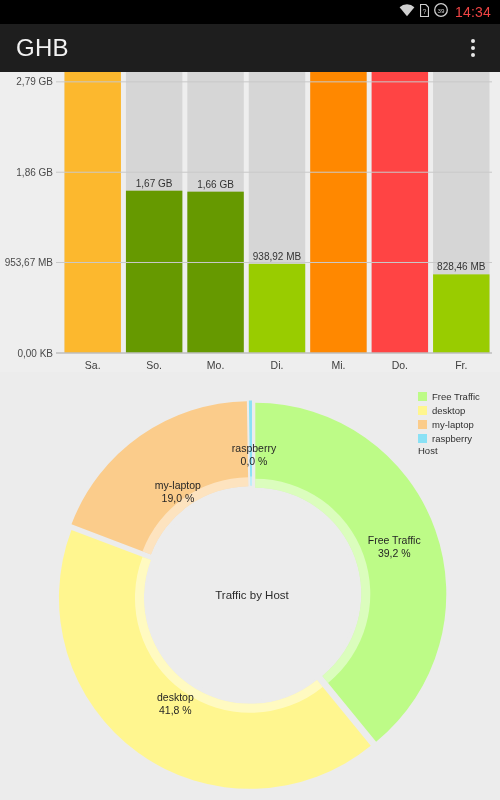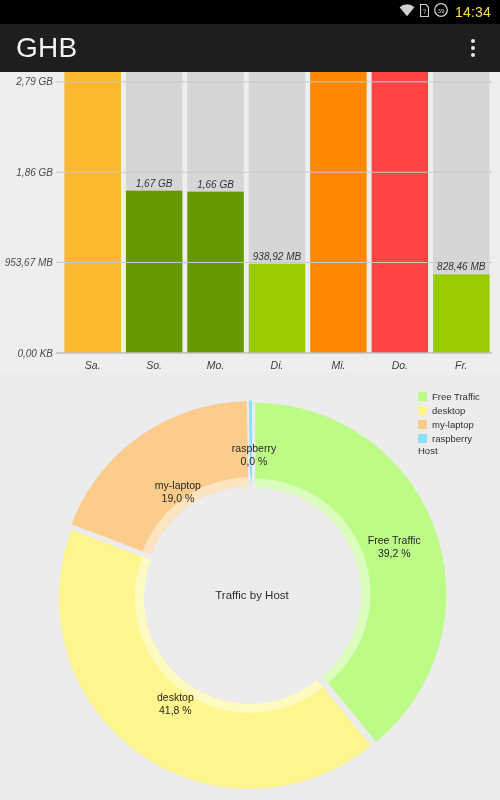--- a/index.html
+++ b/index.html
@@ -12,42 +12,42 @@
   .app{position:relative;width:500px;height:800px;background:#ececec;}
 
   
   .statusbar{
     position:absolute;left:0;top:0;width:500px;height:24px;
     background:#000;color:#cfcfcf;
     display:flex;align-items:center;justify-content:flex-end;
     padding-right:9px;box-sizing:border-box;
   }
   .sb-icons{display:flex;align-items:center;gap:5px;}
-  .sb-clock{font-size:14px;color:#fde047;margin-left:7px;letter-spacing:0.2px;}
+  .sb-clock{font-size:14px;color:#ef4444;margin-left:7px;letter-spacing:0.2px;}
   .ico{display:block;}
 
   
   .actionbar{
     position:absolute;left:0;top:24px;width:500px;height:48px;
     background:#1e1e1e;
     display:flex;align-items:center;box-sizing:border-box;
     padding:0 14px 0 16px;
   }
-  .app-title{color:#f2f2f2;font-size:28px;font-weight:400;letter-spacing:0.3px;}
+  .app-title{color:#f2f2f2;font-size:24px;font-weight:400;letter-spacing:0.3px;}
   .spacer{flex:1;}
   .overflow-btn{
     width:26px;height:34px;display:flex;flex-direction:column;
     align-items:center;justify-content:center;gap:3px;cursor:pointer;
   }
   .overflow-btn i{width:4px;height:4px;border-radius:50%;background:#e8e8e8;display:block;}
 
   
   .barchart{
     position:absolute;left:0;top:72px;width:500px;height:300px;
-    background:#eeeeee;overflow:hidden;font-style:italic;
+    background:#eeeeee;overflow:hidden;
   }
   .bc-svg{display:block;}
   .bc-axis-label{font-size:10px;fill:#4a4a4a;}
   .bc-val-label{font-size:10px;fill:#333333;}
   .bc-cat-label{font-size:10.5px;fill:#3d3d3d;}
 
   
   .gap{
     position:absolute;left:0;top:372px;width:500px;height:10px;background:#ececec;
   }

